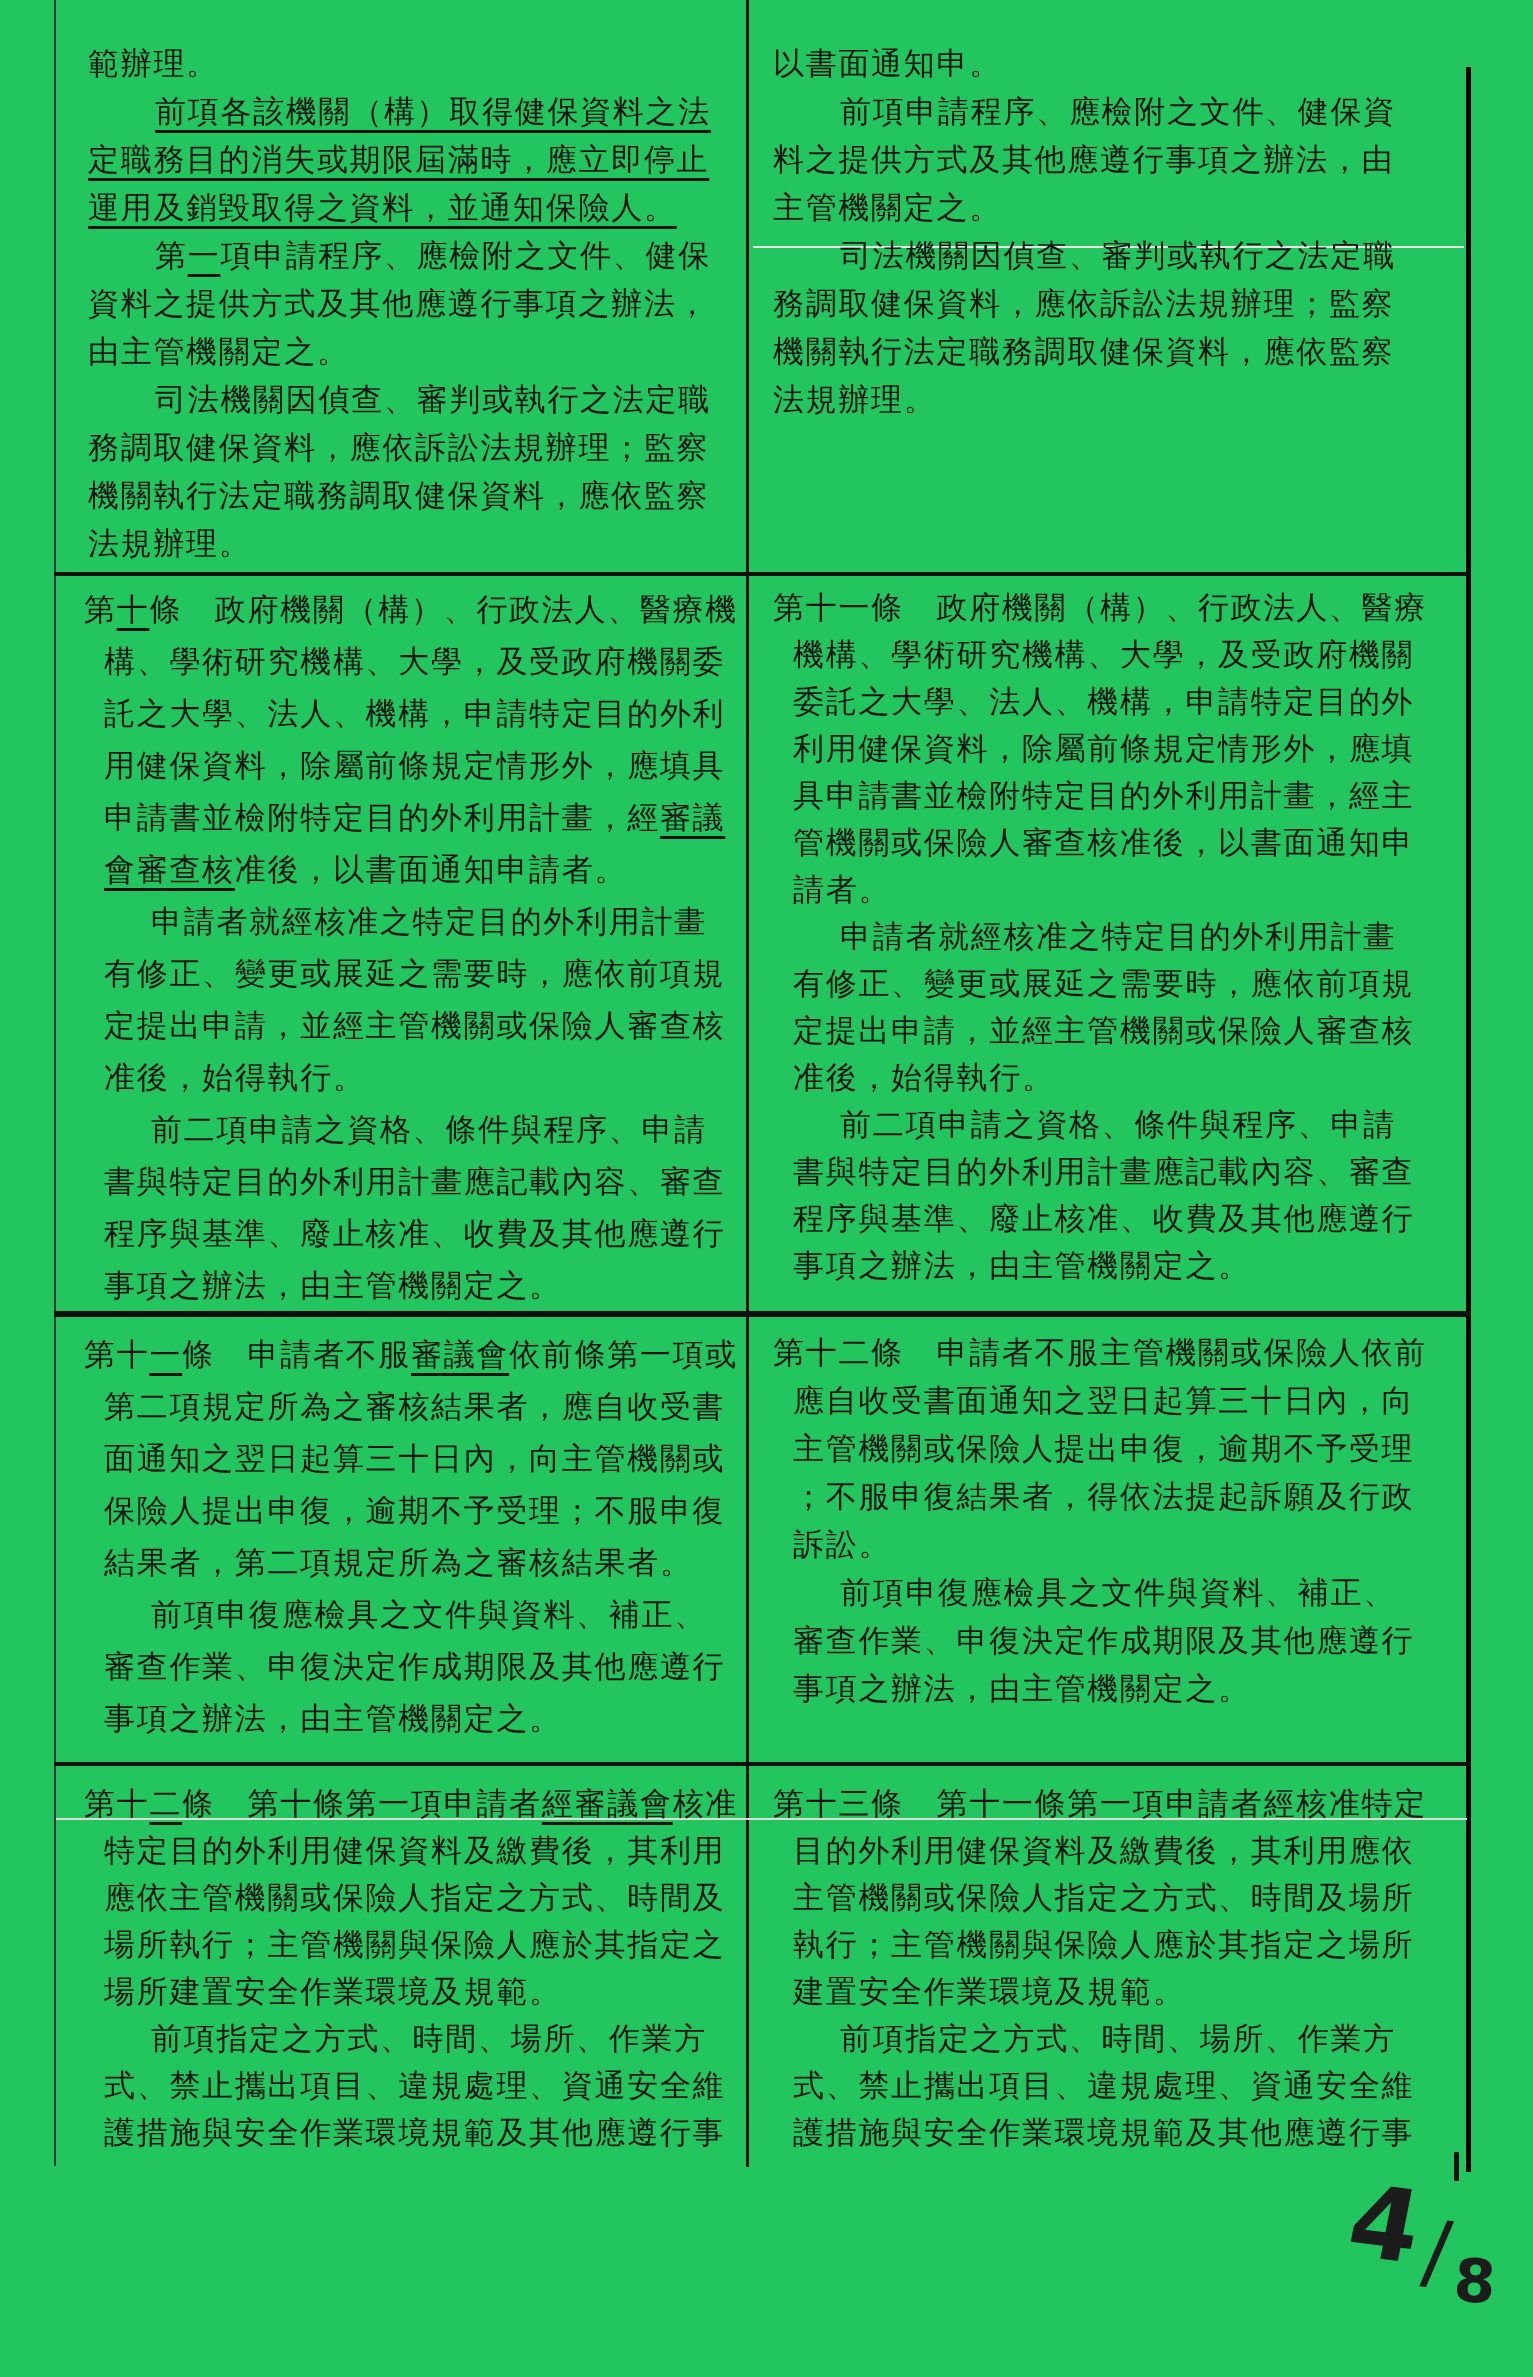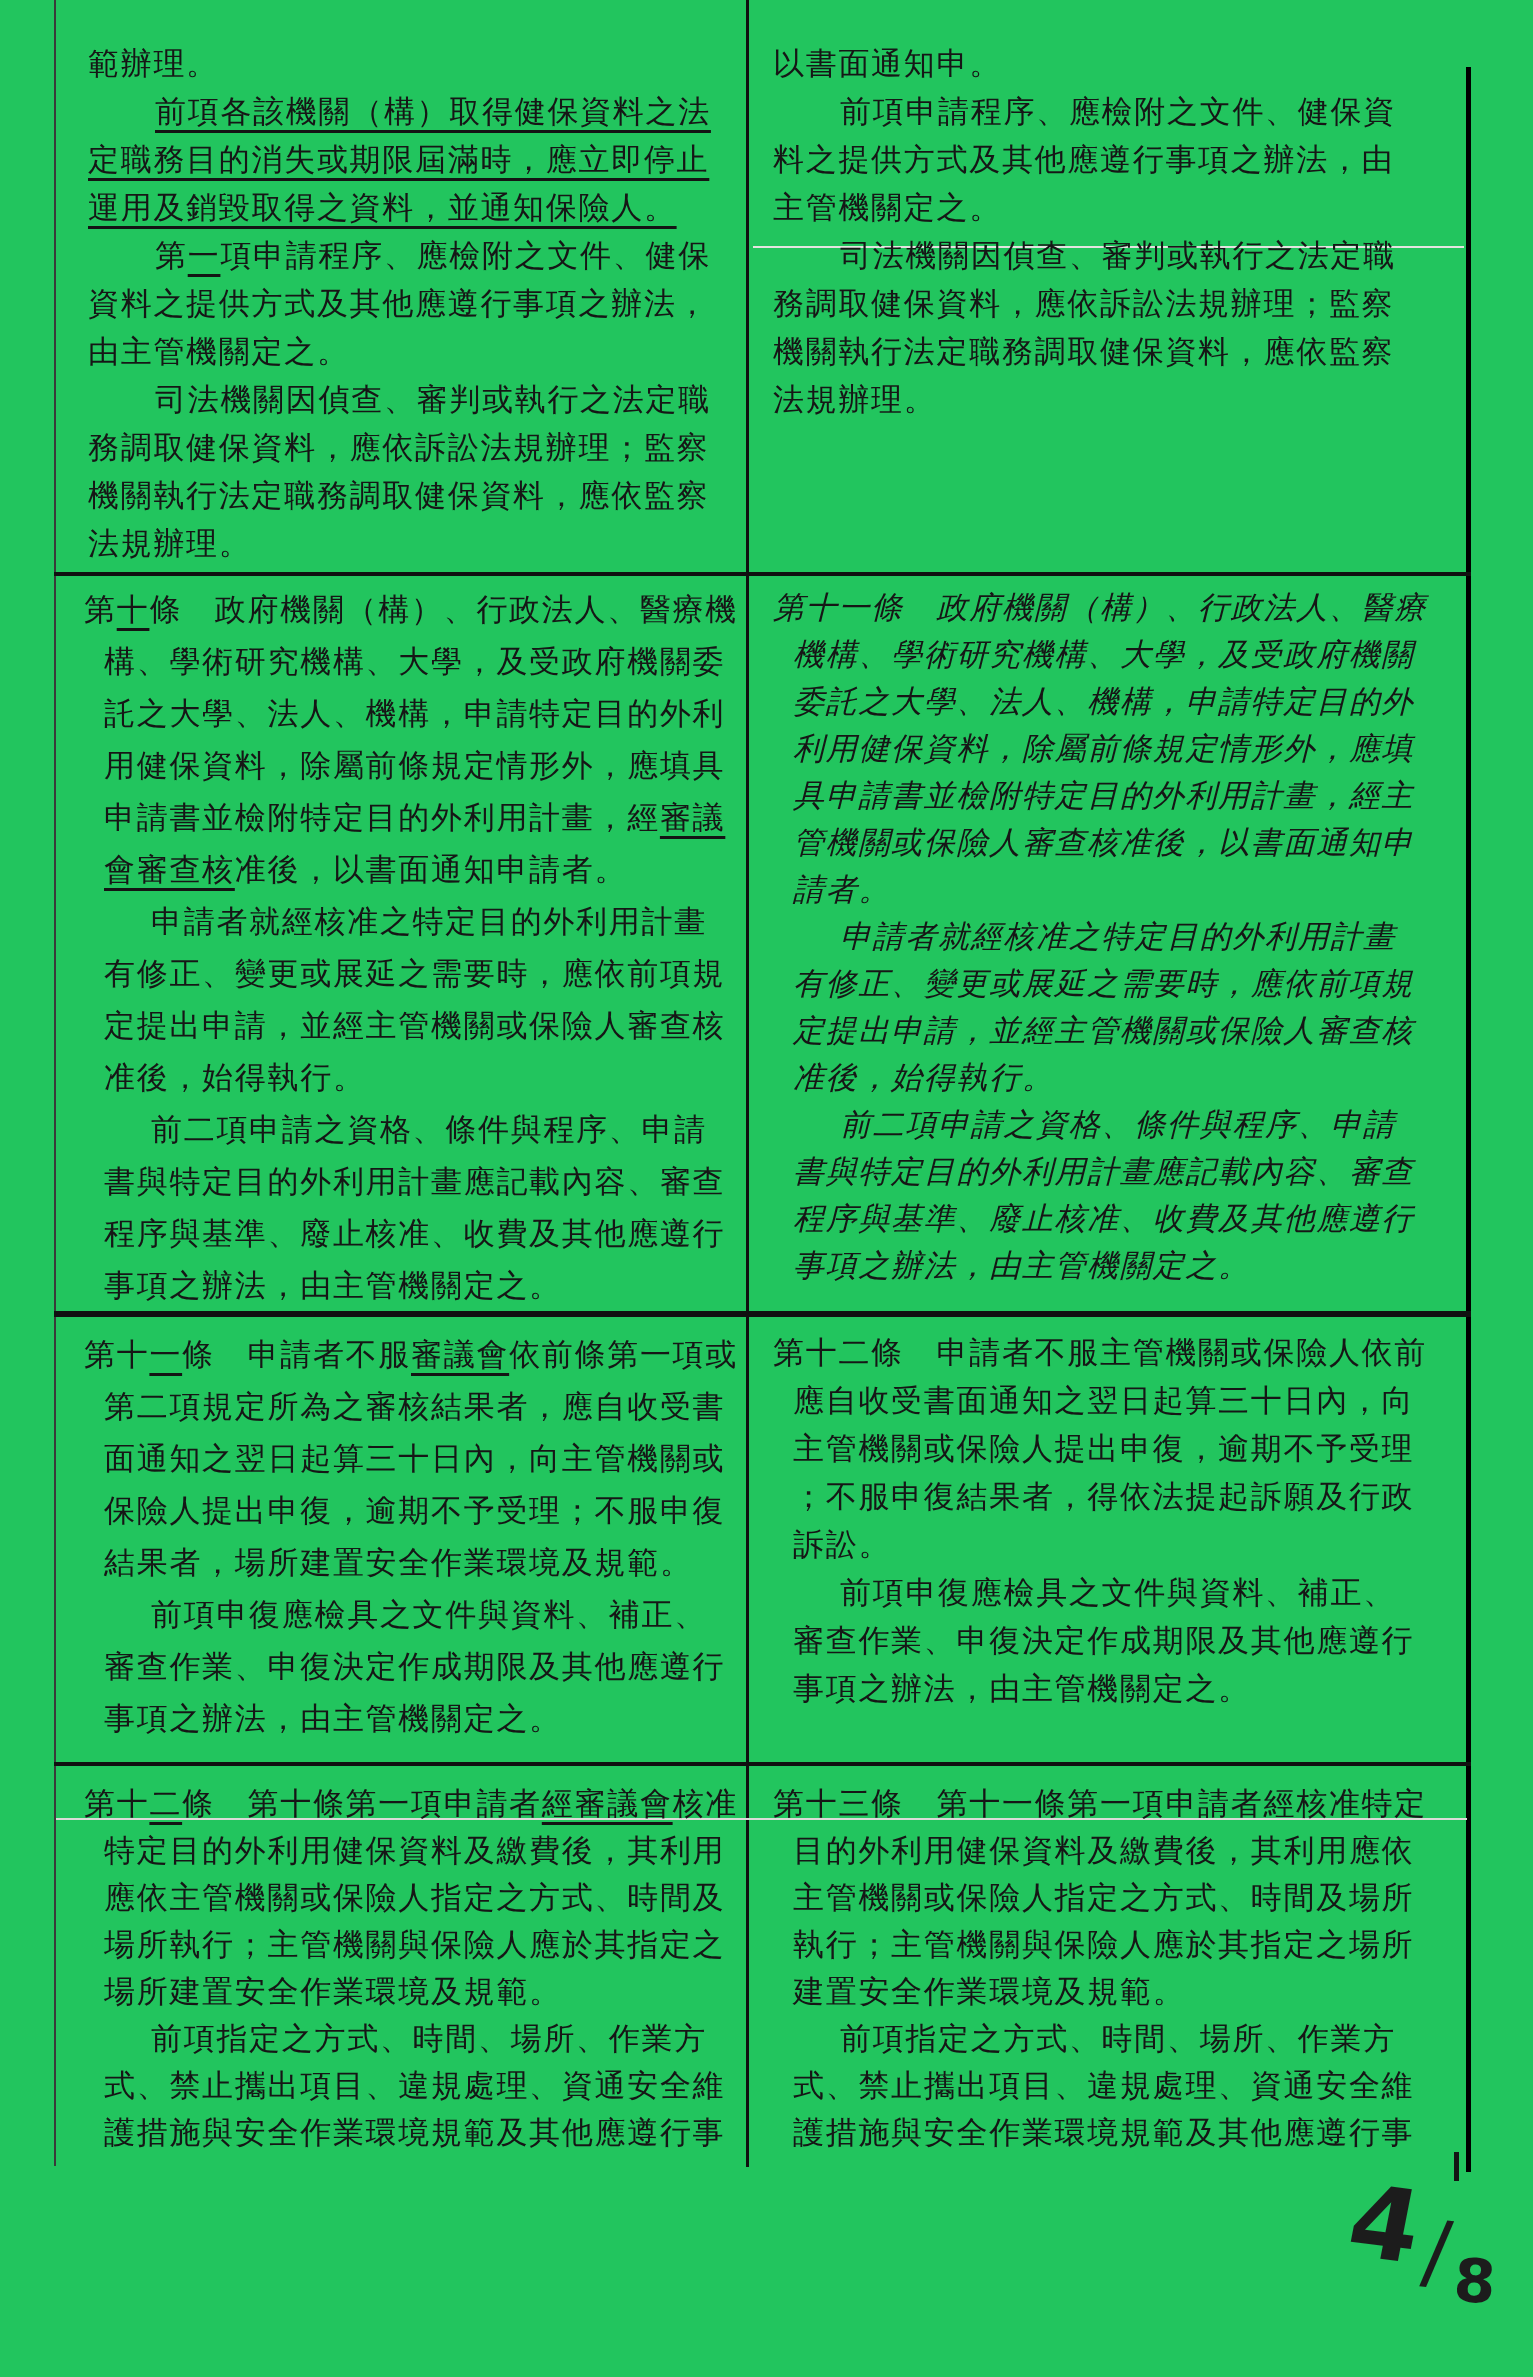--- a/index.html
+++ b/index.html
@@ -36,21 +36,21 @@
   .ind2{margin-left:67px;}
   .u{
     text-decoration:underline;
     text-decoration-thickness:2.8px;
     text-underline-offset:7.8px;
     text-decoration-color:#141414;
   }
   #cell-L1{left:88px;top:40px;width:655px;line-height:48px;}
   #cell-R1{left:773px;top:40px;width:692px;line-height:48px;}
   #cell-L2{left:84px;top:584px;width:660px;line-height:52px;}
-  #cell-R2{left:773px;top:584px;width:692px;line-height:47px;font-style:italic;}
+  #cell-R2{left:773px;top:584px;width:692px;line-height:47px;}
   #cell-L3{left:84px;top:1329px;width:660px;line-height:52px;}
   #cell-R3{left:773px;top:1329px;width:692px;line-height:48px;}
   #cell-L4{left:84px;top:1780px;width:660px;line-height:47px;}
   #cell-R4{left:773px;top:1780px;width:692px;line-height:47px;}
   
   .page-mark{
     position:absolute;left:1350px;top:2166px;width:178px;height:178px;
     color:#1c1c1c;font-family:"DejaVu Sans",sans-serif;font-weight:700;
   }
   .pm-num{display:inline-block;font-size:100px;transform:rotate(7deg) skewX(-4deg);}
@@ -129,21 +129,21 @@
       <div class="line ind1"><span>書與特定目的外利用計畫應記載內容、審查</span></div>
       <div class="line ind1"><span>程序與基準、廢止核准、收費及其他應遵行</span></div>
       <div class="line ind1"><span>事項之辦法，由主管機關定之。</span></div>
     </div>
 
   <div class="cell" id="cell-L3">
       <div class="line ind0"><span>第十</span><span class="u">一</span><span>條　申請者不服</span><span class="u">審議會</span><span>依前條第一項或</span></div>
       <div class="line ind1"><span>第二項規定所為之審核結果者，應自收受書</span></div>
       <div class="line ind1"><span>面通知之翌日起算三十日內，向主管機關或</span></div>
       <div class="line ind1"><span>保險人提出申復，逾期不予受理；不服申復</span></div>
-      <div class="line ind1"><span>結果者，場所建置安全作業環境及規範。</span></div>
+      <div class="line ind1"><span>結果者，第二項規定所為之審核結果者。</span></div>
       <div class="line ind2"><span>前項申復應檢具之文件與資料、補正、</span></div>
       <div class="line ind1"><span>審查作業、申復決定作成期限及其他應遵行</span></div>
       <div class="line ind1"><span>事項之辦法，由主管機關定之。</span></div>
     </div>
   <div class="cell" id="cell-R3">
       <div class="line ind0"><span>第十二條　申請者不服主管機關或保險人依前</span></div>
       <div class="line ind1"><span>應自收受書面通知之翌日起算三十日內，向</span></div>
       <div class="line ind1"><span>主管機關或保險人提出申復，逾期不予受理</span></div>
       <div class="line ind1"><span>；不服申復結果者，得依法提起訴願及行政</span></div>
       <div class="line ind1"><span>訴訟。</span></div>

